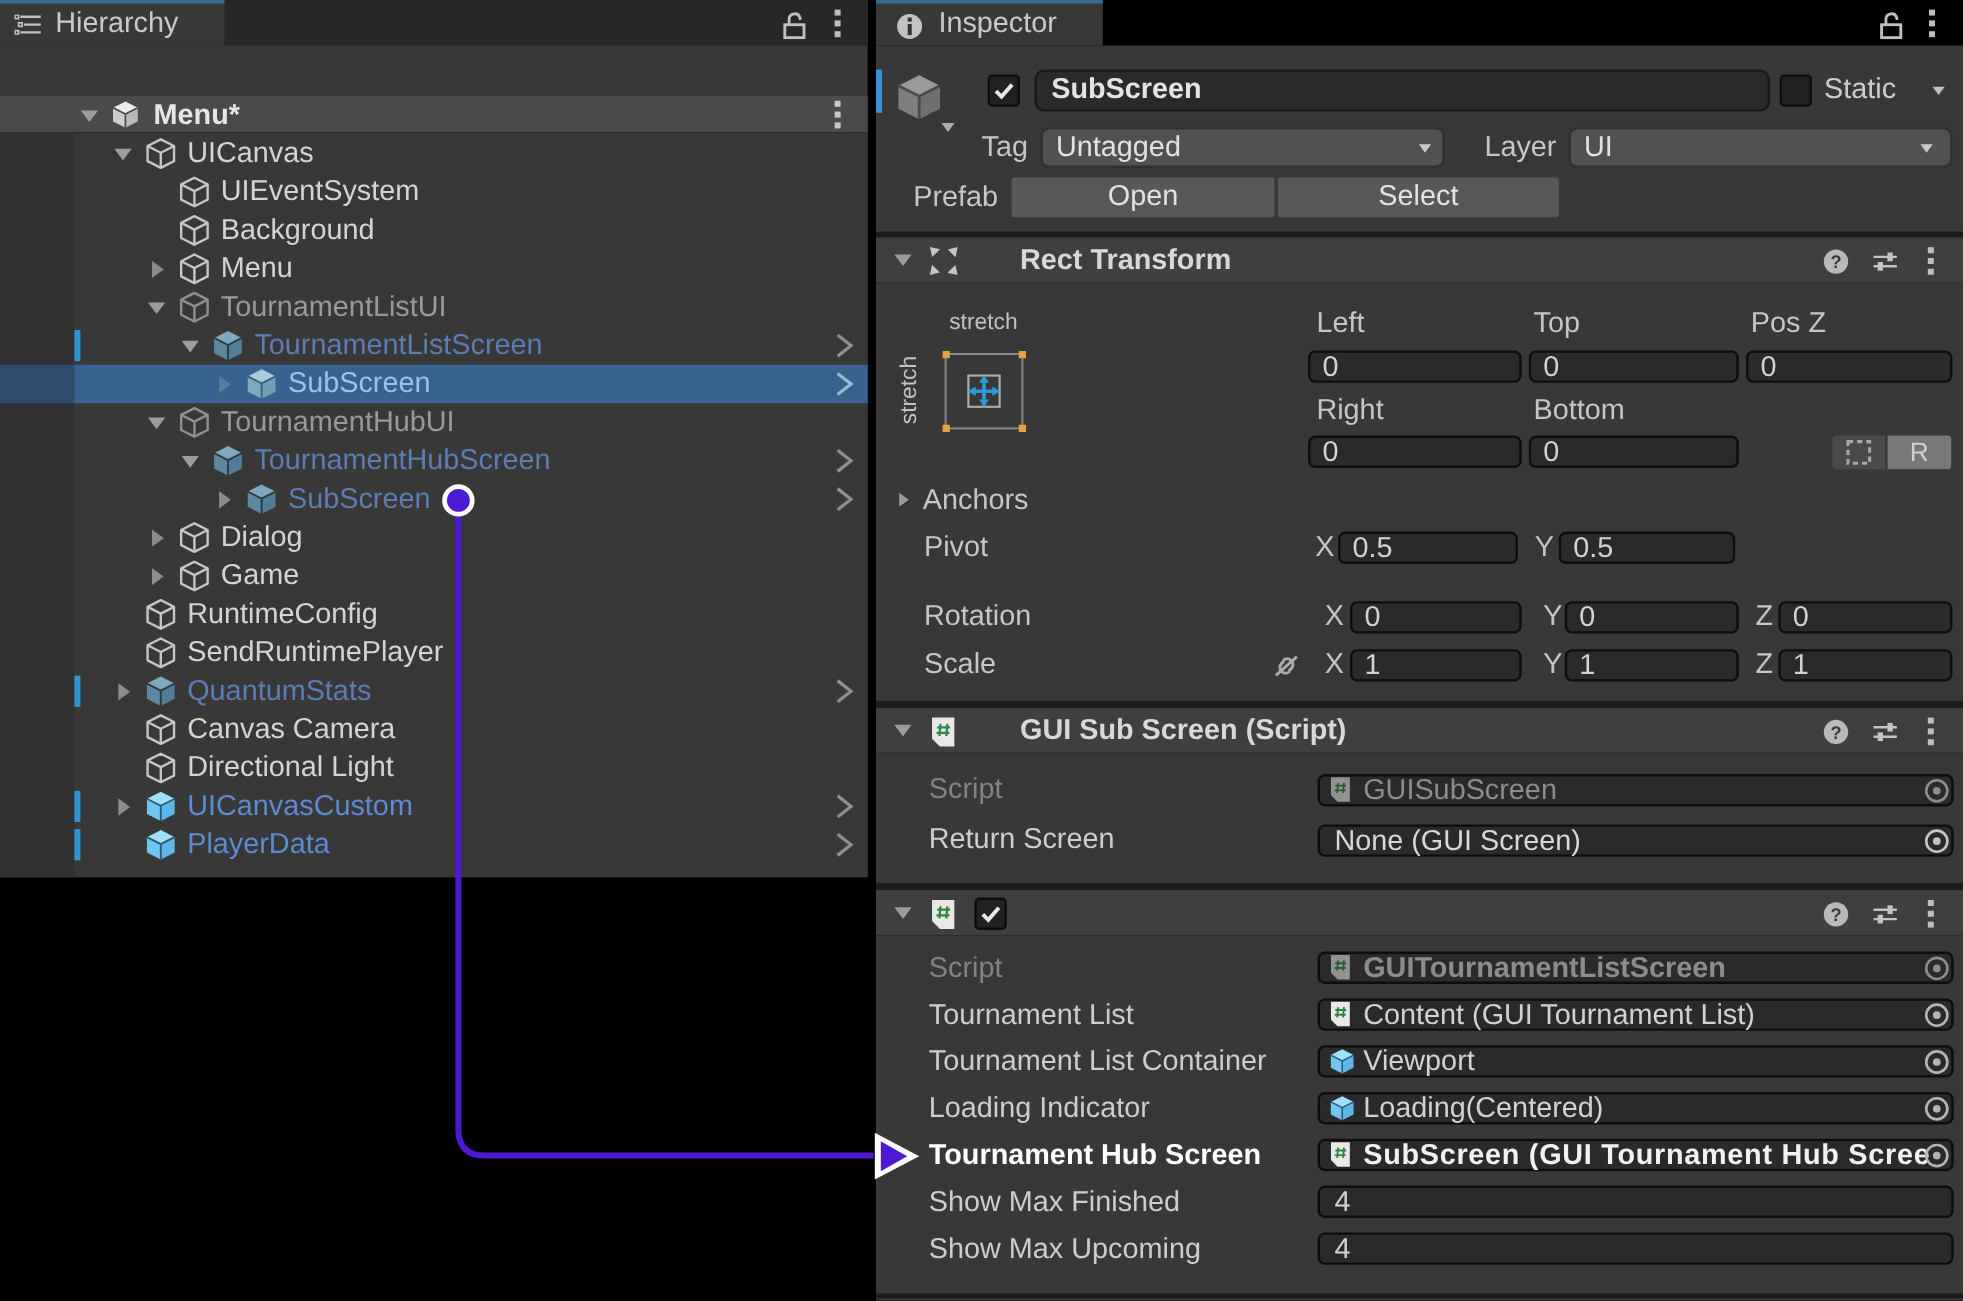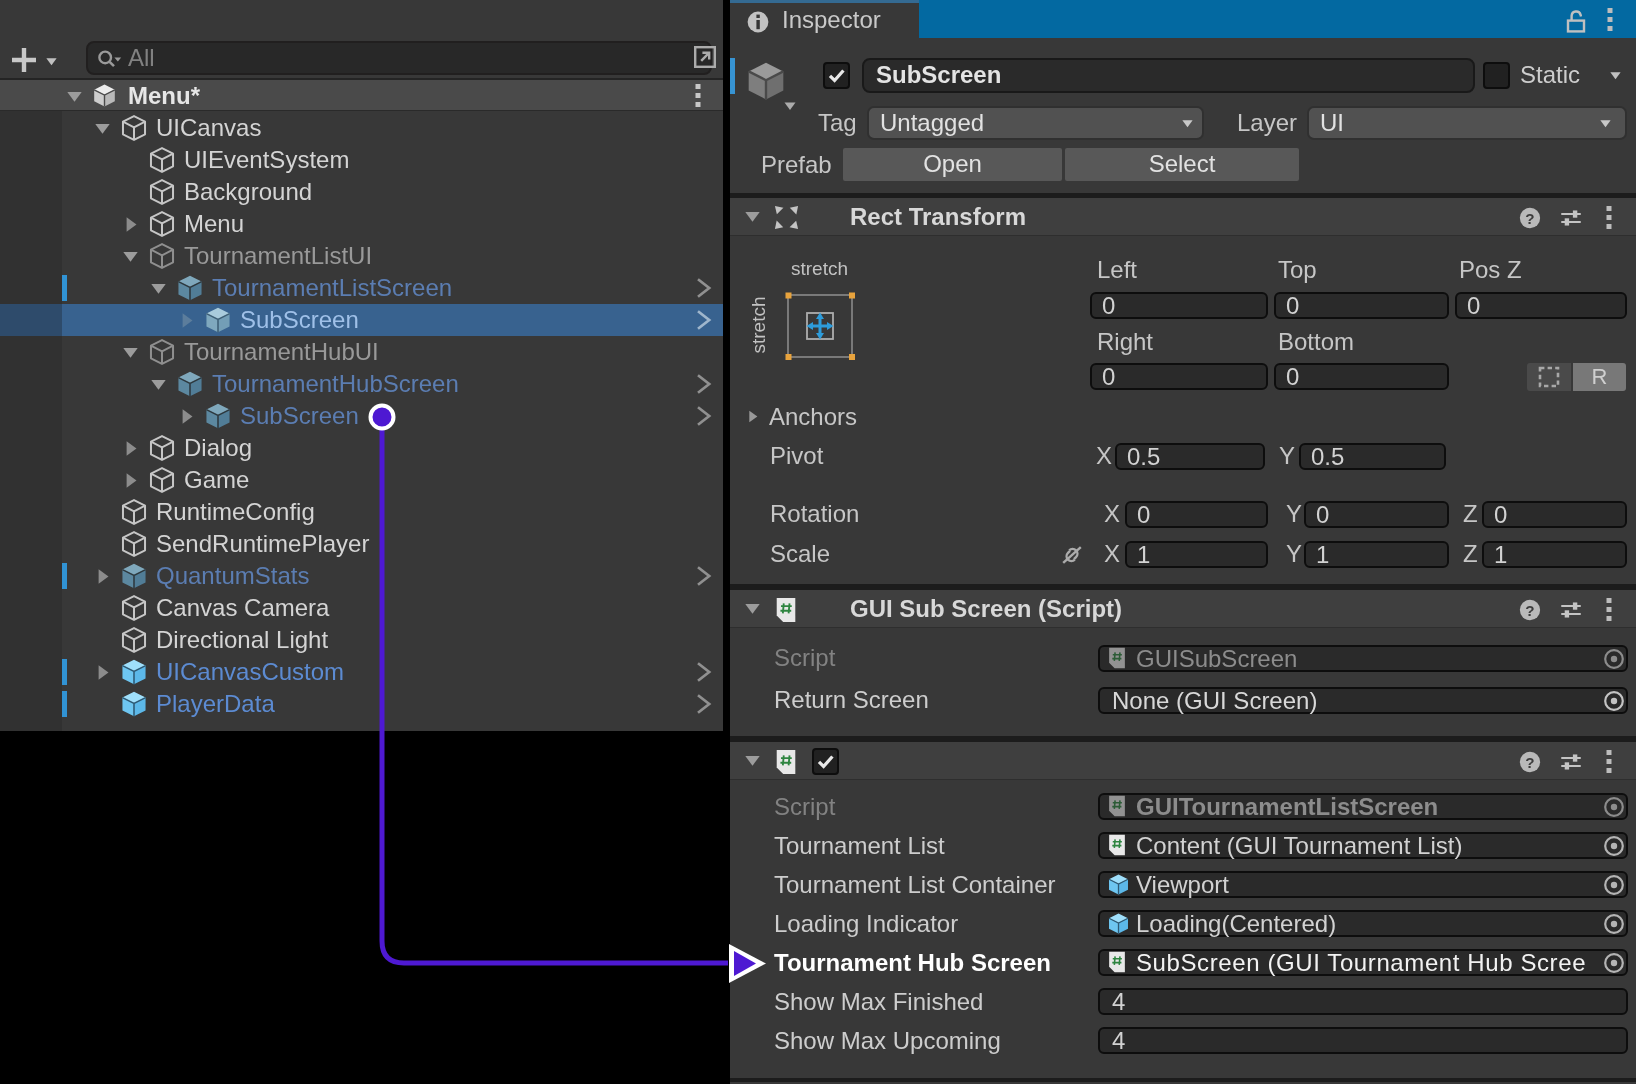--- a/index.html
+++ b/index.html
@@ -1,38 +1,40 @@
 <!DOCTYPE html>
 <html><head><meta charset="utf-8"><style>
 html,body{margin:0;padding:0;background:#000;}
 body{width:1636px;height:1084px;position:relative;overflow:hidden;font-family:"Liberation Sans",sans-serif;font-size:24px;color:#D2D2D2;-webkit-font-smoothing:antialiased;}
 div{box-sizing:border-box;}
 .abs{position:absolute;}
 .lbl{position:absolute;line-height:26px;white-space:nowrap;}
 </style></head><body>
 <div class="abs" style="left:0;top:0;width:723px;height:731px;background:#383838">
-<div class="abs" style="left:0;top:38px;width:723px;height:42px;background:#383838;border-bottom:2px solid #242424">
-<svg style="position:absolute;left:11px;top:9px" width="26" height="26" viewBox="0 0 13 13">
-        <path d="M6.5 0.5 V12.5 M0.5 6.5 H12.5" stroke="#C8C8C8" stroke-width="2.2"></path>
-      </svg>
-<svg style="position:absolute;left:44px;top:16px" width="15" height="15" viewBox="0 0 14 14">
-        <polygon points="2.2,4 11.8,4 7,10.5" fill="#C0C0C0"></polygon>
-      </svg>
-<div class="abs" style="left:86px;top:3px;width:626px;height:34px;background:#282828;border:2px solid #211F1F;border-radius:8px"></div>
-<svg style="position:absolute;left:96px;top:11px" width="26" height="22" viewBox="0 0 13 11">
-        <circle cx="4.6" cy="4.2" r="2.9" fill="none" stroke="#9A9A9A" stroke-width="1.2"></circle>
-        <path d="M6.8 6.4 9 8.6" stroke="#9A9A9A" stroke-width="1.3"></path>
-        <polygon points="9.2,4.2 12.6,4.2 10.9,6.2" fill="#9A9A9A"></polygon>
-      </svg>
-<div class="lbl" style="left:128px;top:7px;color:#818181">All</div>
-<svg style="position:absolute;left:692px;top:6px" width="26" height="26" viewBox="0 0 13 13">
-        <g fill="none" stroke="#ABABAB" stroke-width="1.2">
-          <rect x="1.6" y="1.6" width="9.8" height="9.8"></rect>
-          <path d="M4.6 8.4 8.4 4.6 M5.2 4.4 8.6 4.4 8.6 7.8"></path>
-        </g>
+<div class="abs" style="left:0;top:0;width:723px;height:38px;background:#272727">
+<div class="abs" style="left:0;top:0;width:187px;height:38px;background:#383838;border-top:3px solid #346A92"></div>
+<svg style="position:absolute;left:12px;top:12px" width="23" height="17" viewBox="0 0 23 17">
+        <g stroke="#C2C2C2" stroke-width="2" fill="none">
+          <path d="M5 2 H22 M8 8.5 H22 M5 15 H22"></path>
+        </g>
+        <rect x="0.5" y="0.5" width="3" height="3" fill="none" stroke="#C2C2C2" stroke-width="1.4"></rect>
+        <rect x="3.5" y="7" width="3" height="3" fill="none" stroke="#C2C2C2" stroke-width="1.4"></rect>
+        <rect x="0.5" y="13.5" width="3" height="3" fill="none" stroke="#C2C2C2" stroke-width="1.4"></rect>
+      </svg>
+<div class="lbl" style="left:46px;top:7px;color:#C9C9C9">Hierarchy</div>
+<svg style="position:absolute;left:652px;top:9px" width="20" height="24" viewBox="0 0 10 12">
+        <g fill="none" stroke="#C0C0C0" stroke-width="1.2">
+          <rect x="1" y="5.8" width="8" height="5.4"></rect>
+          <path d="M2.8 5.8 V3.4 A2.3 2.3 0 0 1 7.3 2.9 L7.5 3.8"></path>
+        </g>
+      </svg>
+<svg style="position:absolute;left:694px;top:7px" width="8" height="26" viewBox="0 0 8 26">
+        <rect x="1.5" y="1" width="5" height="5" fill="#BDBDBD"></rect>
+        <rect x="1.5" y="10" width="5" height="5" fill="#BDBDBD"></rect>
+        <rect x="1.5" y="19" width="5" height="5" fill="#BDBDBD"></rect>
       </svg>
 </div>
 <div class="abs" style="left:0;top:80px;width:723px;height:651px;background:#383838">
 <div class="abs" style="left:0;top:0;width:62px;height:651px;background:#313131"></div>
 <div class="abs" style="left:0;top:0px;width:723px;height:32px">
         <div class="abs" style="left:0;top:0;width:723px;height:31px;background:#4A4A4A;border-bottom:1px solid #2A2A2A"></div>
         <svg style="position:absolute;left:64px;top:6px" width="21" height="21" viewBox="0 0 14 14">
           <polygon points="2.2,4 11.8,4 7,10.5" fill="#9C9C9C"></polygon>
         </svg>
         <svg style="position:absolute;left:92px;top:3px" width="25" height="25" viewBox="0 0 16 16">
@@ -278,21 +280,21 @@
           <path d="M1.4 4.35 8 7.7 14.6 4.35 M8 7.7 8 15" stroke="#2E5A75" stroke-width="0.9" fill="none"></path>
         </svg>
         <div class="lbl" style="left:156px;top:3px;color:#5C8BD2;font-weight:normal">PlayerData</div>
         <svg style="position:absolute;left:692px;top:4px" width="22" height="24" viewBox="0 0 11 12">
           <polyline points="3,1.6 8.6,6 3,10.4" fill="none" stroke="#909090" stroke-width="1.35"></polyline>
         </svg>
       </div>
 </div>
 </div>
 <div class="abs" style="left:730px;top:0;width:906px;height:1084px;background:#383838">
-<div class="abs" style="left:0;top:0;width:906px;height:38px;background:#0369a1">
+<div class="abs" style="left:0;top:0;width:906px;height:38px;background:#000000">
 <div class="abs" style="left:0;top:0;width:189px;height:38px;background:#383838;border-top:3px solid #346A92"></div>
 <svg style="position:absolute;left:16px;top:10px" width="24" height="24" viewBox="0 0 12 12">
         <circle cx="6" cy="6" r="5.2" fill="#C2C2C2"></circle>
         <rect x="5.2" y="2.3" width="1.7" height="1.7" fill="#353535"></rect>
         <rect x="5.2" y="5" width="1.7" height="4.6" fill="#353535"></rect>
       </svg>
 <div class="lbl" style="left:52px;top:7px;color:#C9C9C9">Inspector</div>
 <svg style="position:absolute;left:836px;top:9px" width="20" height="24" viewBox="0 0 10 12">
         <g fill="none" stroke="#C0C0C0" stroke-width="1.2">
           <rect x="1" y="5.8" width="8" height="5.4"></rect>
@@ -583,21 +585,21 @@
       <circle cx="6" cy="6" r="1.6" fill="#B4B4B4"></circle>
     </svg>
 <div class="lbl" style="left:44px;top:950px;color:#FFFFFF;font-weight:bold">Tournament Hub Screen</div>
     <div class="abs" style="left:368px;top:949px;width:530px;height:27px;background:#2A2A2A;border:2px solid #0D0D0D;border-radius:6px"></div>
     <svg style="position:absolute;left:376px;top:951px;opacity:1" width="22" height="22" viewBox="0 0 14 14">
       <path d="M2 0.5 H12 V13.5 H5.5 L2 10 Z" fill="#E8E8E8"></path>
       <g stroke="#2E8540" stroke-width="1">
         <path d="M5.8 3.4 5.3 8.8 M8.9 3.4 8.4 8.8 M4.3 4.9 10.1 4.9 M4 7.4 9.8 7.4"></path>
       </g>
     </svg>
-    <div class="lbl" style="left:406px;top:950px;width:474px;overflow:hidden;color:#F2F2F2;font-weight:normal;letter-spacing:0.6px">SubScreen (GUI Tournament Hub Scree</div>
+    <div class="lbl" style="left:406px;top:950px;width:474px;overflow:hidden;color:#F2F2F2;font-weight:bold;letter-spacing:0.6px">SubScreen (GUI Tournament Hub Scree</div>
     <svg style="position:absolute;left:872px;top:951px" width="24" height="24" viewBox="0 0 12 12">
       <circle cx="6" cy="6" r="4.4" fill="none" stroke="#B4B4B4" stroke-width="1.1"></circle>
       <circle cx="6" cy="6" r="1.6" fill="#B4B4B4"></circle>
     </svg>
 <div class="lbl" style="left:44px;top:989px;color:#CDCDCD">Show Max Finished</div>
 <div class="abs" style="left:368px;top:988px;width:530px;height:27px;background:#2A2A2A;border:2px solid #0D0D0D;border-radius:6px"></div>
 <div class="lbl" style="left:382px;top:989px;color:#D2D2D2">4</div>
 <div class="lbl" style="left:44px;top:1028px;color:#CDCDCD">Show Max Upcoming</div>
 <div class="abs" style="left:368px;top:1027px;width:530px;height:27px;background:#2A2A2A;border:2px solid #0D0D0D;border-radius:6px"></div>
 <div class="lbl" style="left:382px;top:1028px;color:#D2D2D2">4</div>

